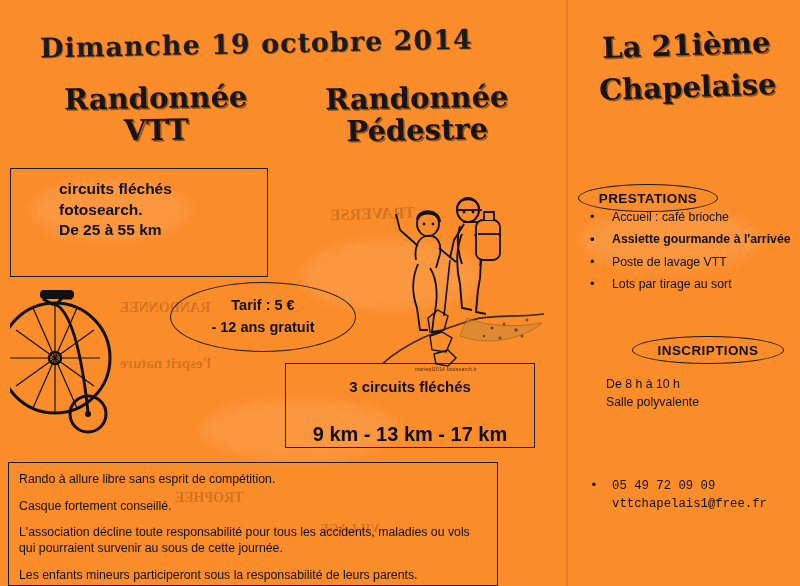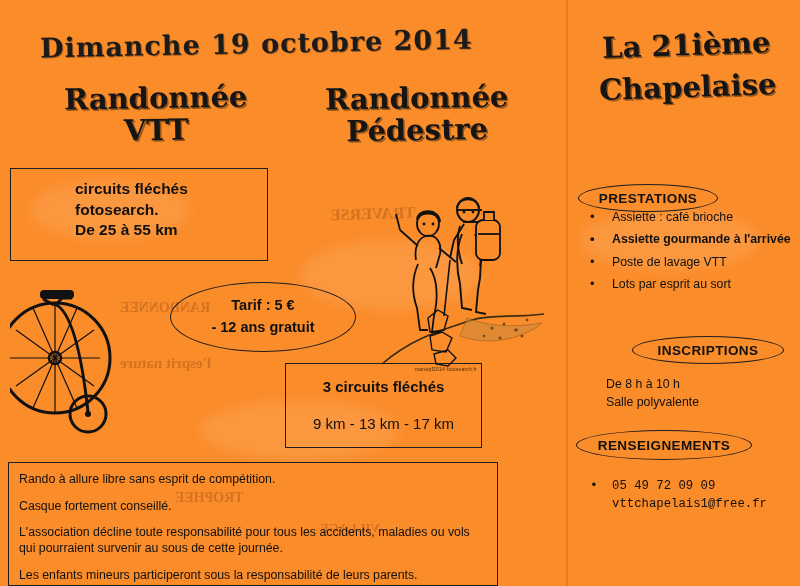--- a/index.html
+++ b/index.html
@@ -90,22 +90,22 @@
     transform: rotate(-1deg);
   }
 
   .box {
     position: absolute;
     border: 1.5px solid #1d1d1d;
     box-sizing: border-box;
   }
   .box-circuits {
     left: 10px; top: 168px;
-    width: 258px; height: 93px;
-    padding: 10px 0 0 64px;
+    width: 258px; height: 109px;
+    padding: 10px 0 0 48px;
   }
   .box-circuits .l1 {
     font-size: 15.5px; font-weight: bold; color: #111; line-height: 1.35;
   }
   .box-circuits .l2 {
     font-size: 15.5px; font-weight: bold; color: #111;
   }
 
   .oval {
     position: absolute;
@@ -118,26 +118,26 @@
     left: 170px; top: 282px;
     width: 186px; height: 70px;
     padding-top: 12px;
   }
   .oval-tarif div {
     font-size: 14.5px; font-weight: bold; color: #111; line-height: 1.5;
   }
 
   .box-3circuits {
     left: 285px; top: 363px;
-    width: 197px; height: 85px;
+    width: 250px; height: 85px;
     padding-top: 14px;
     text-align: center;
   }
   .box-3circuits .t1 { font-size: 15px; font-weight: bold; color: #111; }
-  .box-3circuits .t2 { margin-top: 20px; font-size: 15px; font-weight: normal; color: #111; }
+  .box-3circuits .t2 { margin-top: 28px; font-size: 20px; font-weight: bold; color: #111; }
 
   .box-bottom {
     left: 8px; top: 462px;
     width: 490px; height: 124px;
     padding: 9px 12px 0 10px;
   }
   .box-bottom p {
     margin: 0 0 11px 0;
     font-size: 12.3px;
     color: #111;
@@ -398,33 +398,32 @@
   <div class="panel-right">
 
     <div class="brand">
       <div>La 21ième</div>
       <div>Chapelaise</div>
     </div>
 
     <div class="oval-head oval-prestations">PRESTATIONS</div>
 
     <ul class="ul-list">
-      <li>Assiette : café brioche</li>
+      <li>Accueil : café brioche</li>
       <li class="bold">Assiette gourmande à l'arrivée</li>
       <li>Poste de lavage VTT</li>
-      <li>Lots par esprit au sort</li>
+      <li>Lots par tirage au sort</li>
     </ul>
 
     <div class="oval-head oval-inscriptions">INSCRIPTIONS</div>
 
     <div class="insc-lines">
       <div>De 8 h à 10 h</div>
       <div>Salle polyvalente</div>
     </div>
 
-    <div class="oval-head oval-renseignements">RENSEIGNEMENTS</div>
 
     <ul class="rens-list">
       <li class="bullet">05 49 72 09 09</li>
       <li>vttchapelais1@free.fr</li>
     </ul>
   </div>
 </div>
 
 </body></html>

